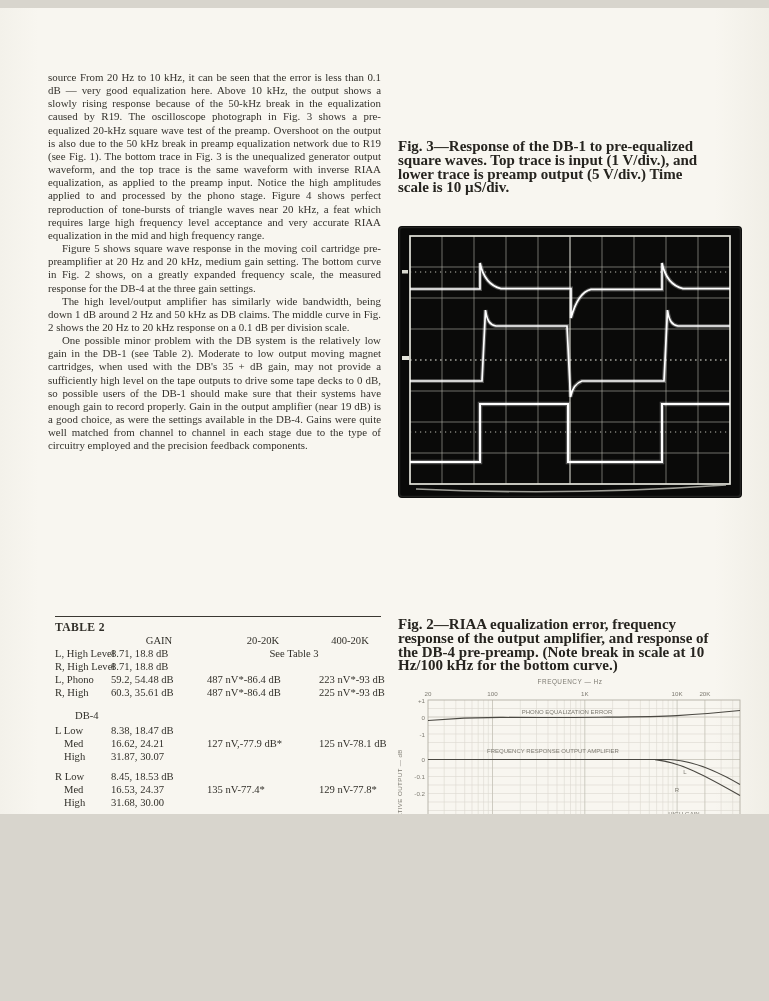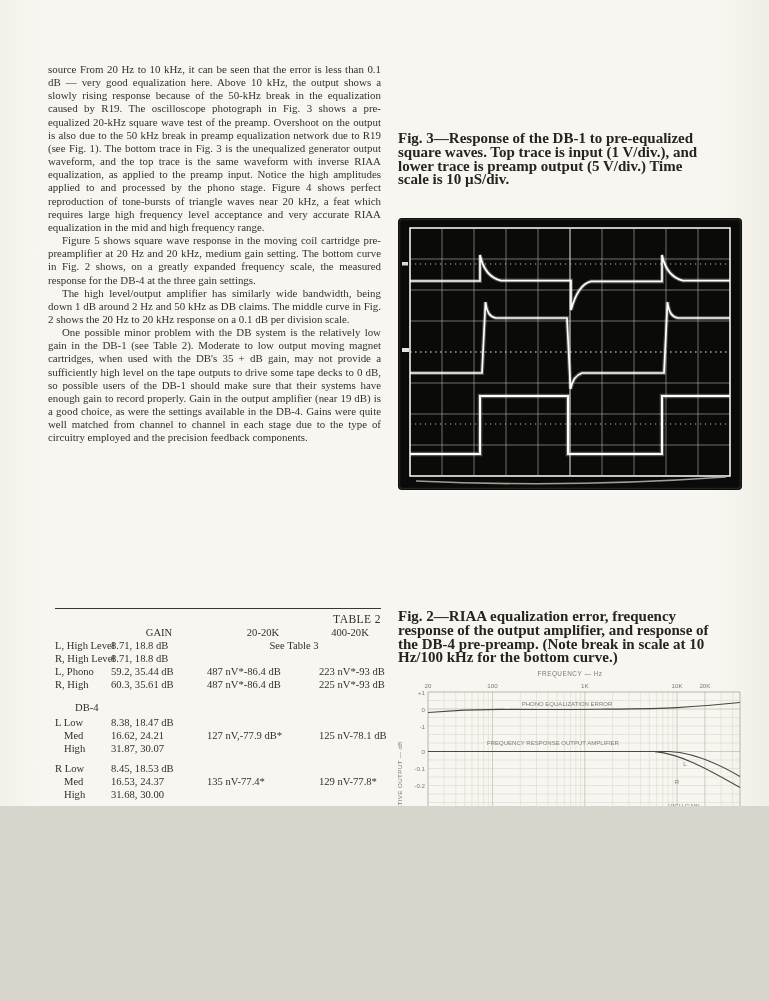--- a/index.html
+++ b/index.html
@@ -1,17 +1,17 @@
 <!DOCTYPE html>
 <html><head>
 <meta charset="utf-8">
 <style>
   html,body { margin:0; padding:0; background:#d8d5cd; }
   .page {
-    position:relative; width:769px; height:806px; margin:0 auto;
+    position:relative; width:769px; height:806px; margin:8px auto;
     background:linear-gradient(90deg,#f3f1ea 0%, #f8f6f0 5%, #f8f6f0 93%, #f0eee6 100%);
     font-family:"Liberation Serif", serif; color:#2e2c27; overflow:hidden;
   }
   .article {
     position:absolute; left:48px; top:63px; width:333px;
     font-size:10.9px; line-height:13.15px; text-align:justify;
     color:#33312b;
   }
   .article p { margin:0; }
   .article p + p { text-indent:14px; }
@@ -20,21 +20,21 @@
     position:absolute; font-weight:bold; font-size:15px; line-height:13.8px; color:#26241f;
   }
   #fig3-caption { left:398px; top:132px; width:316px; }
   #fig2-caption { left:398px; top:610px; width:326px; }
 
   #scope { position:absolute; left:398px; top:218px; }
   #fig2-chart { position:absolute; left:395px; top:664px; }
 
   .t2 { position:absolute; left:55px; top:608px; width:326px; font-size:10.6px; line-height:13px; color:#32302a; }
   .rule { border-top:1.7px solid #3a3832; }
-  .t2-title { text-align:right; font-weight:normal; font-size:11.6px; margin-top:4px; letter-spacing:.4px; }
+  .t2-title { text-align:left; font-weight:bold; font-size:11.6px; margin-top:4px; letter-spacing:.4px; }
   .t2-sub1 { margin:3px 0 2px 36px; }
   .t2-sub2 { margin:10px 0 2px 20px; }
   .t2-grid { display:grid; grid-template-columns:56px 96px 112px 62px; row-gap:0; }
   .t2-grid div { white-space:nowrap; }
   .c-center { text-align:center; }
   .span2 { grid-column:3 / 5; text-align:center; }
   .ind { padding-left:9px; }
   .t2-note { margin-top:6px; }
   .t2-caption { font-weight:bold; font-size:13px; line-height:13.6px; margin-top:9px; width:300px; }
   .t2 .rule.bottom { margin-top:8px; }
@@ -102,21 +102,21 @@
       <div>L, High Level</div>
       <div>8.71, 18.8 dB</div>
       <div class="span2">See Table 3</div>
 
       <div>R, High Level</div>
       <div>8.71, 18.8 dB</div>
       <div></div>
       <div></div>
 
       <div>L, Phono</div>
-      <div>59.2, 35.44 dB</div>
+      <div>59.2, 54.48 dB</div>
       <div>487 nV*-86.4 dB</div>
       <div>223 nV*-93 dB</div>
 
       <div>R, High</div>
       <div>60.3, 35.61 dB</div>
       <div>487 nV*-86.4 dB</div>
       <div>225 nV*-93 dB</div>
     </div>
 
     <div class="t2-sub2">DB-4</div>

